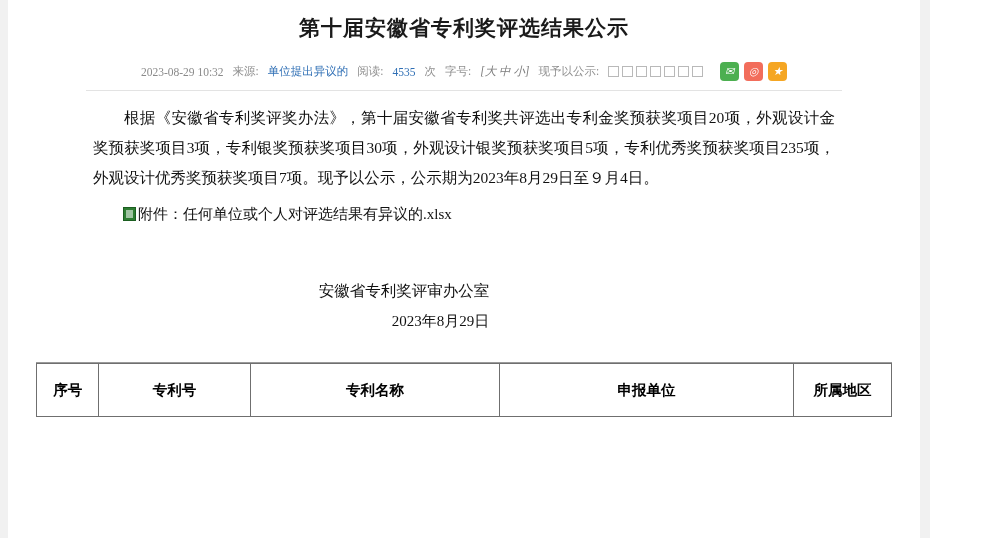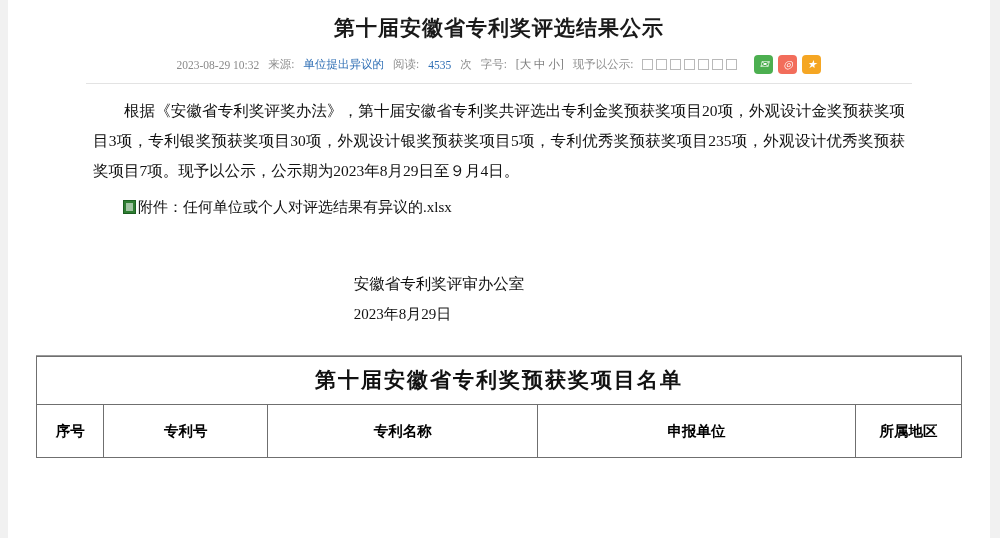--- a/index.html
+++ b/index.html
@@ -9,21 +9,21 @@
   }
   body {
     width: 1000px;
     height: 538px;
     overflow: hidden;
     font-family: "Liberation Serif", serif;
     color: #000000;
   }
   .page {
     position: relative;
-    width: 1000px;
+    width: 930px;
     height: 538px;
     background: #ffffff;
   }
   .edge-left {
     position: absolute;
     left: 0; top: 0; bottom: 0;
     width: 8px;
     background: #f1f1f1;
   }
   .edge-right {
@@ -42,34 +42,34 @@
   .doc-title {
     text-align: center;
     font-size: 21px;
     font-weight: bold;
     letter-spacing: 1px;
     color: #1a1a1a;
     margin-top: 14px;
     font-family: "Liberation Serif", serif;
   }
   .meta-row {
-    margin-top: 13px;
+    margin-top: 20px;
     text-align: center;
     font-size: 11.5px;
     color: #8a8a8a;
     display: flex;
     justify-content: center;
     align-items: center;
     gap: 9px;
     flex-wrap: nowrap;
   }
   .meta-row .lbl { color: #8f8f8f; }
   .meta-row .link { color: #2f6fb5; }
   .meta-row .num { color: #2f6fb5; }
-  .meta-row .fs-box { color: #7c7c7c; }
+  .meta-row .fs-box { color: #7c7c7c; font-style: italic; }
   .colorchips {
     display: inline-flex;
     gap: 3px;
     align-items: center;
   }
   .chip {
     width: 9px;
     height: 9px;
     border: 1px solid #b9b9b9;
     background: #ffffff;
@@ -138,21 +138,21 @@
   .signature {
     margin: 52px 0 0 0;
     text-align: center;
     font-size: 15.5px;
     line-height: 30px;
     color: #111111;
   }
   .signature .line2 { font-size: 15px; }
   .sig-inner {
     display: inline-block;
-    text-align: left;
+    text-align: right;
     margin-right: 120px;
   }
   .table-wrap {
     margin: 26px 28px 0 28px;
     border-top: 1px solid #9a9a9a;
   }
   table.list {
     width: 100%;
     border-collapse: collapse;
     font-family: "Liberation Serif", serif;
@@ -235,23 +235,20 @@
     <div class="signature">
       <div class="sig-inner">
         <div>安徽省专利奖评审办公室</div>
         <div class="line2">2023年8月29日</div>
       </div>
     </div>
 
     <div class="table-wrap">
       <table class="list">
         <tbody>
-            <tr class="tbl-title">
-          <td colspan="5">第十届安徽省专利奖预获奖项目名单</td>
-        </tr>
         <tr class="tbl-head">
           <td class="col-no">序号</td>
           <td class="col-pno">专利号</td>
           <td class="col-pname">专利名称</td>
           <td class="col-org">申报单位</td>
           <td class="col-area two-line">所属地区</td>
         </tr>
 
       </tbody>
         </table>

